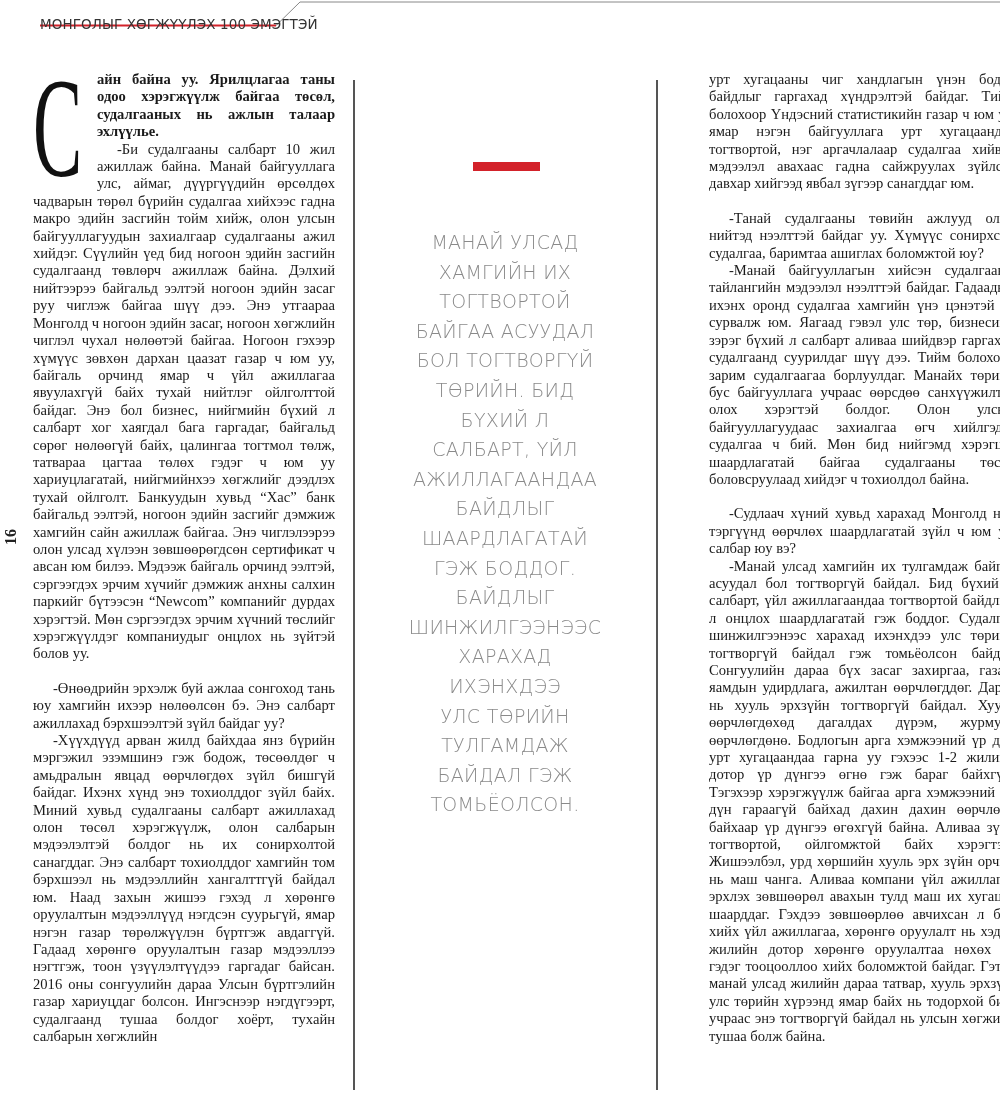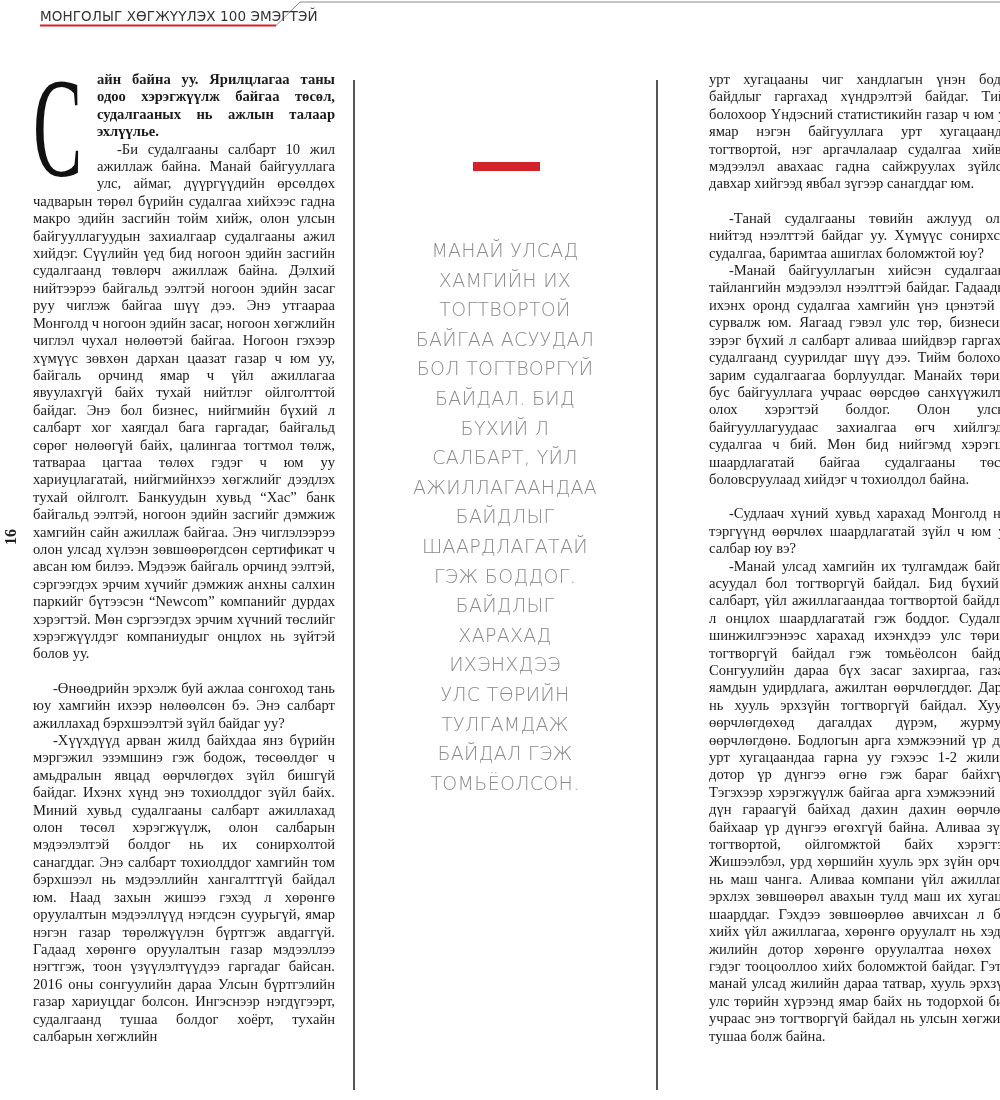--- a/index.html
+++ b/index.html
@@ -1,19 +1,19 @@
 <!DOCTYPE html>
 <html><head>
   <meta charset="utf-8">
   <style>
     html, body { margin: 0; padding: 0; background: #ffffff; }
     body { width: 1000px; height: 1100px; position: relative; overflow: hidden; color: #1a1a1a; }
     .header { position: absolute; left: 0; top: 0; width: 1000px; height: 30px; }
     .header-title {
-      position: absolute; left: 40px; top: 8px;
+      position: absolute; left: 40px; top: 16px;
       font-family: "DejaVu Sans", sans-serif; font-size: 13.5px; color: #333;
       letter-spacing: 0.1px; white-space: nowrap;
     }
     .header-svg { position: absolute; left: 0; top: 0; }
     .page-number {
       position: absolute; left: 3px; top: 528px;
       transform: rotate(-90deg); transform-origin: center;
       font-family: "Liberation Serif", serif; font-weight: bold; font-size: 16px; color: #222;
     }
     .col {
@@ -30,21 +30,21 @@
       float: left; font-family: "Liberation Serif", serif; font-size: 142px;
       line-height: 110px; height: 110px; width: 48px; margin: 2px 16px 0 0;
       transform: scaleX(0.52); transform-origin: left top; color: #111;
     }
     .lead { font-weight: bold; }
     .vline { position: absolute; width: 1.5px; background: #555; }
     .vline-left { left: 353px; top: 80px; height: 1010px; }
     .vline-right { left: 656px; top: 80px; height: 1010px; }
     .accent-bar { position: absolute; left: 473px; top: 162px; width: 67px; height: 9px; background: #d3222a; }
     .pull-quote {
-      position: absolute; left: 370px; top: 236px; width: 270px;
+      position: absolute; left: 370px; top: 228px; width: 270px;
       font-family: "DejaVu Sans", sans-serif; font-weight: 200; font-size: 19px;
       line-height: 29.6px; color: #8a8a8a; text-align: center; letter-spacing: 0.3px;
     }
     .pull-quote span { display: block; }
   </style>
 </head>
 <body>
 
 <div class="header">
   <svg class="header-svg" width="1000" height="30">
@@ -69,28 +69,29 @@
 </div>
 
 <div class="accent-bar"></div>
 
 <div class="pull-quote">
   <span>МАНАЙ УЛСАД</span>
   <span>ХАМГИЙН ИХ</span>
   <span>ТОГТВОРТОЙ</span>
   <span>БАЙГАА АСУУДАЛ</span>
   <span>БОЛ ТОГТВОРГҮЙ</span>
-  <span>БАЙДАЛ. БИД</span>
+  <span>ТӨРИЙН. БИД</span>
   <span>БҮХИЙ Л</span>
   <span>САЛБАРТ, ҮЙЛ</span>
   <span>АЖИЛЛАГААНДАА</span>
   <span>БАЙДЛЫГ</span>
   <span>ШААРДЛАГАТАЙ</span>
   <span>ГЭЖ БОДДОГ.</span>
   <span>БАЙДЛЫГ</span>
+  <span>ШИНЖИЛГЭЭНЭЭС</span>
   <span>ХАРАХАД</span>
   <span>ИХЭНХДЭЭ</span>
   <span>УЛС ТӨРИЙН</span>
   <span>ТУЛГАМДАЖ</span>
   <span>БАЙДАЛ ГЭЖ</span>
   <span>ТОМЬЁОЛСОН.</span>
 </div>
 
 <div class="col col-right">
   <p class="noindent">урт хугацааны чиг хандлагын үнэн бодит байдлыг гаргахад хүндрэлтэй байдаг. Тийм болохоор Үндэсний статистикийн газар ч юм уу, ямар нэгэн байгууллага урт хугацаандаа тогтвортой, нэг аргачлалаар судалгаа хийвэл мэдээлэл авахаас гадна сайжруулах зүйлсээ давхар хийгээд явбал зүгээр санагддаг юм.</p>

